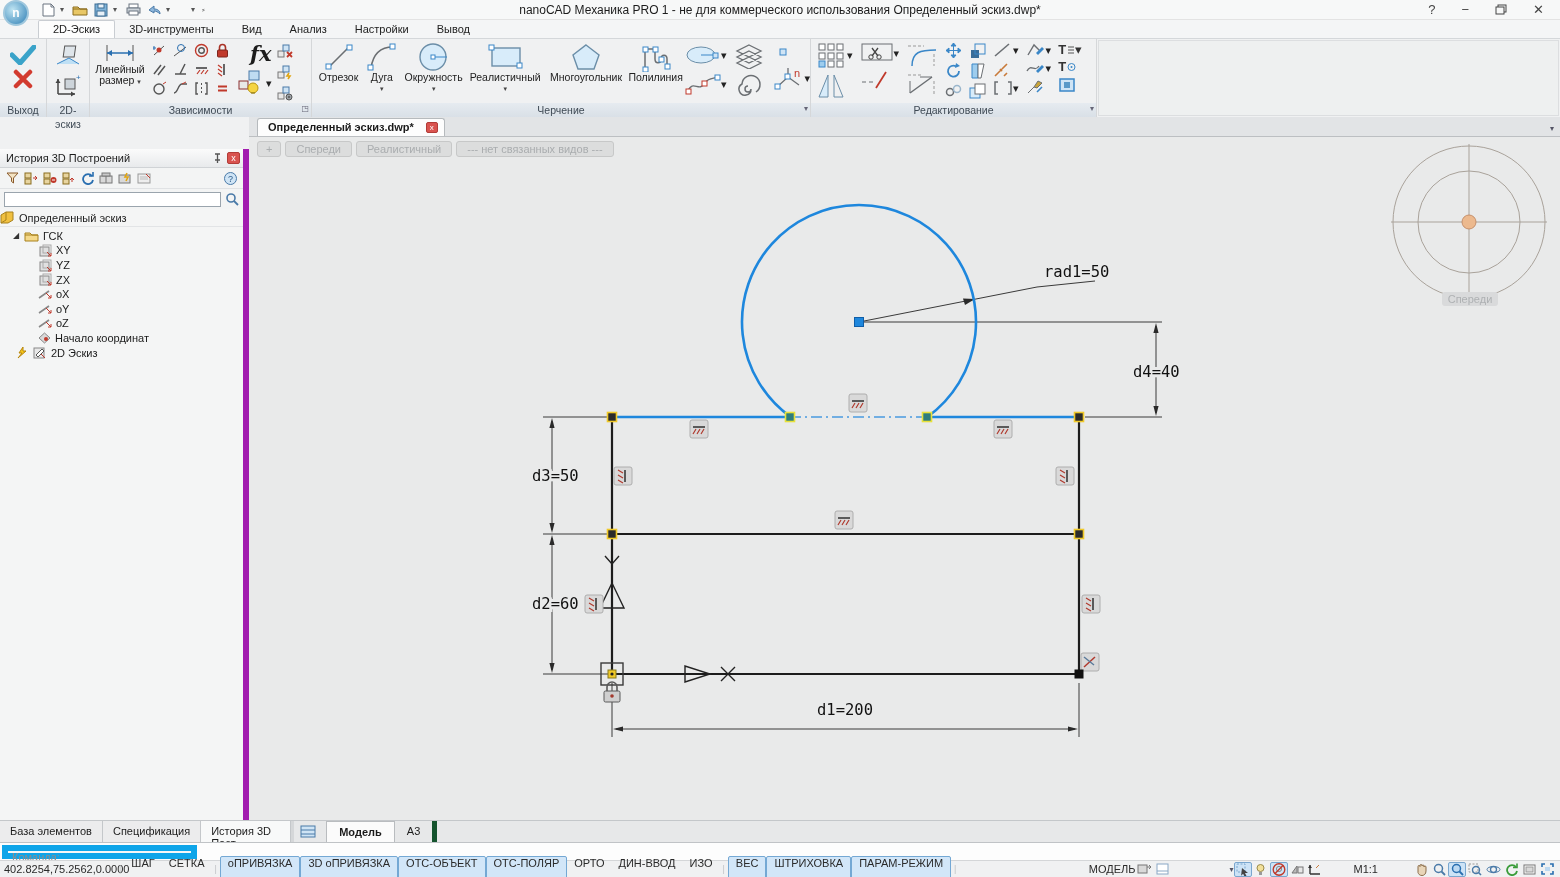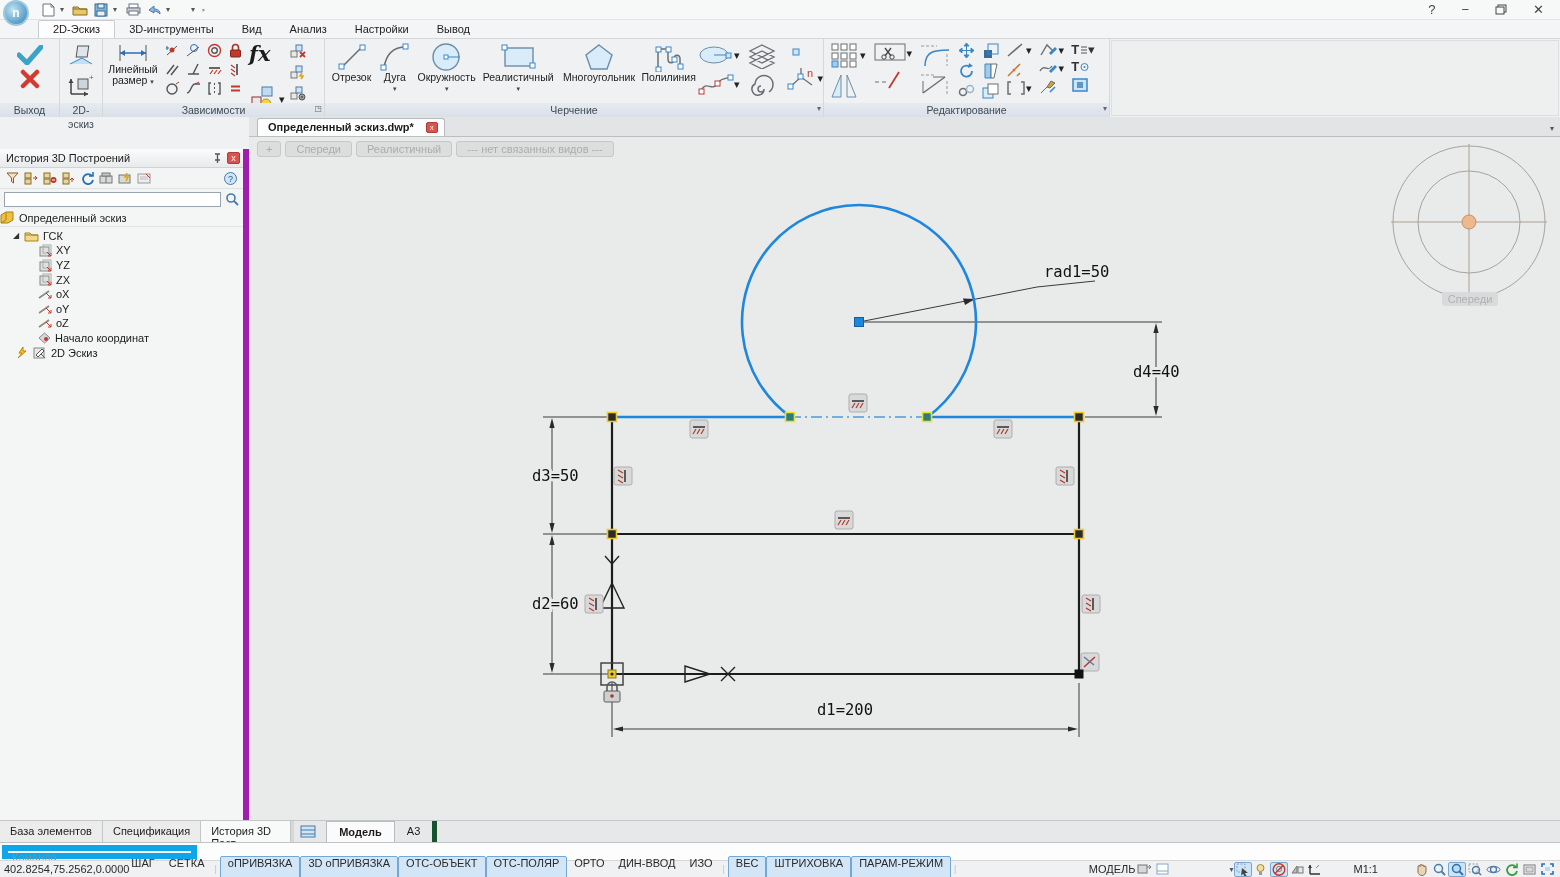--- a/index.html
+++ b/index.html
@@ -117,20 +117,21 @@
       </span>
     <span class="qi">
         <svg width="16" height="12">
           <path d="M3 6 L8 2 L8 5 C12 5 14 7 14 10 C12 8 10 7 8 7 L8 9 Z" fill="#8fb8dd" stroke="#4a7aa8"></path>
         </svg>
       </span>
     <span class="dd">▾</span>
     <span class="dd" style="margin-left:14px">▾</span>
     <span class="dd">⸗</span>
   </div>
+  <div class="title-text">nanoCAD Механика PRO 1 - не для коммерческого использования Определенный эскиз.dwp*</div>
   <div class="win-btns">
     <span>?</span>
     <span>−</span>
     <span>
         <svg width="12" height="11">
           <rect x="3" y="1" width="8" height="7" fill="none" stroke="#444"></rect>
           <rect x="1" y="3" width="8" height="7" fill="#f7f8f8" stroke="#444"></rect>
         </svg>
       </span>
     <span>✕</span>
@@ -141,21 +142,21 @@
   <div class="mtab active">2D-Эскиз</div>
   <div class="mtab">3D-инструменты</div>
   <div class="mtab">Вид</div>
   <div class="mtab">Анализ</div>
   <div class="mtab">Настройки</div>
   <div class="mtab">Вывод</div>
 </div>
 
 <div class="ribbon">
 
-  <div class="rgroup" style="width:60px">
+  <div class="rgroup" style="width:47px">
     <div class="rbody" style="flex-direction:column; align-items:center; gap:4px; padding-top:6px">
       <span>
           <svg width="26" height="20">
             <path d="M2 10 L10 18 L24 2" fill="none" stroke="#3aa3c9" stroke-width="5" stroke-linecap="round" stroke-linejoin="round"></path>
           </svg>
         </span>
       <span>
           <svg width="20" height="20">
             <path d="M3 3 L17 17 M17 3 L3 17" stroke="#d23b2f" stroke-width="4.5" stroke-linecap="round"></path>
           </svg>
@@ -266,21 +267,21 @@
                 <path d="M7.5 2 v11" stroke="#555" stroke-dasharray="2 2"></path>
               </svg>
             </span>
           <span class="i16">
               <svg width="15" height="15">
                 <path d="M3 5.5 h9 M3 9.5 h9" stroke="#c0392b" stroke-width="2"></path>
               </svg>
             </span>
         </div>
       </div>
-      <div class="icol" style="align-items:flex-start; gap:20px">
+      <div class="icol" style="align-items:flex-end; gap:4px">
         <span style="font-family:'DejaVu Serif',serif; font-style:italic; font-weight:bold; font-size:21px; color:#1c1c1c; line-height:24px">fx</span>
         <span style="display:flex; align-items:center">
             <svg width="30" height="26">
               <rect x="13" y="1" width="10" height="9" fill="#bfdcf2" stroke="#4a7aa8"></rect>
               <rect x="3" y="11" width="9" height="8" fill="#e8e8e8" stroke="#8a2f2f"></rect>
               <circle cx="17" cy="18" r="5" fill="#f5d442" stroke="#b99513"></circle>
               <path d="M15 23 h4" stroke="#8a7510"></path>
             </svg>
             <span class="dd">▾</span>
           </span>

